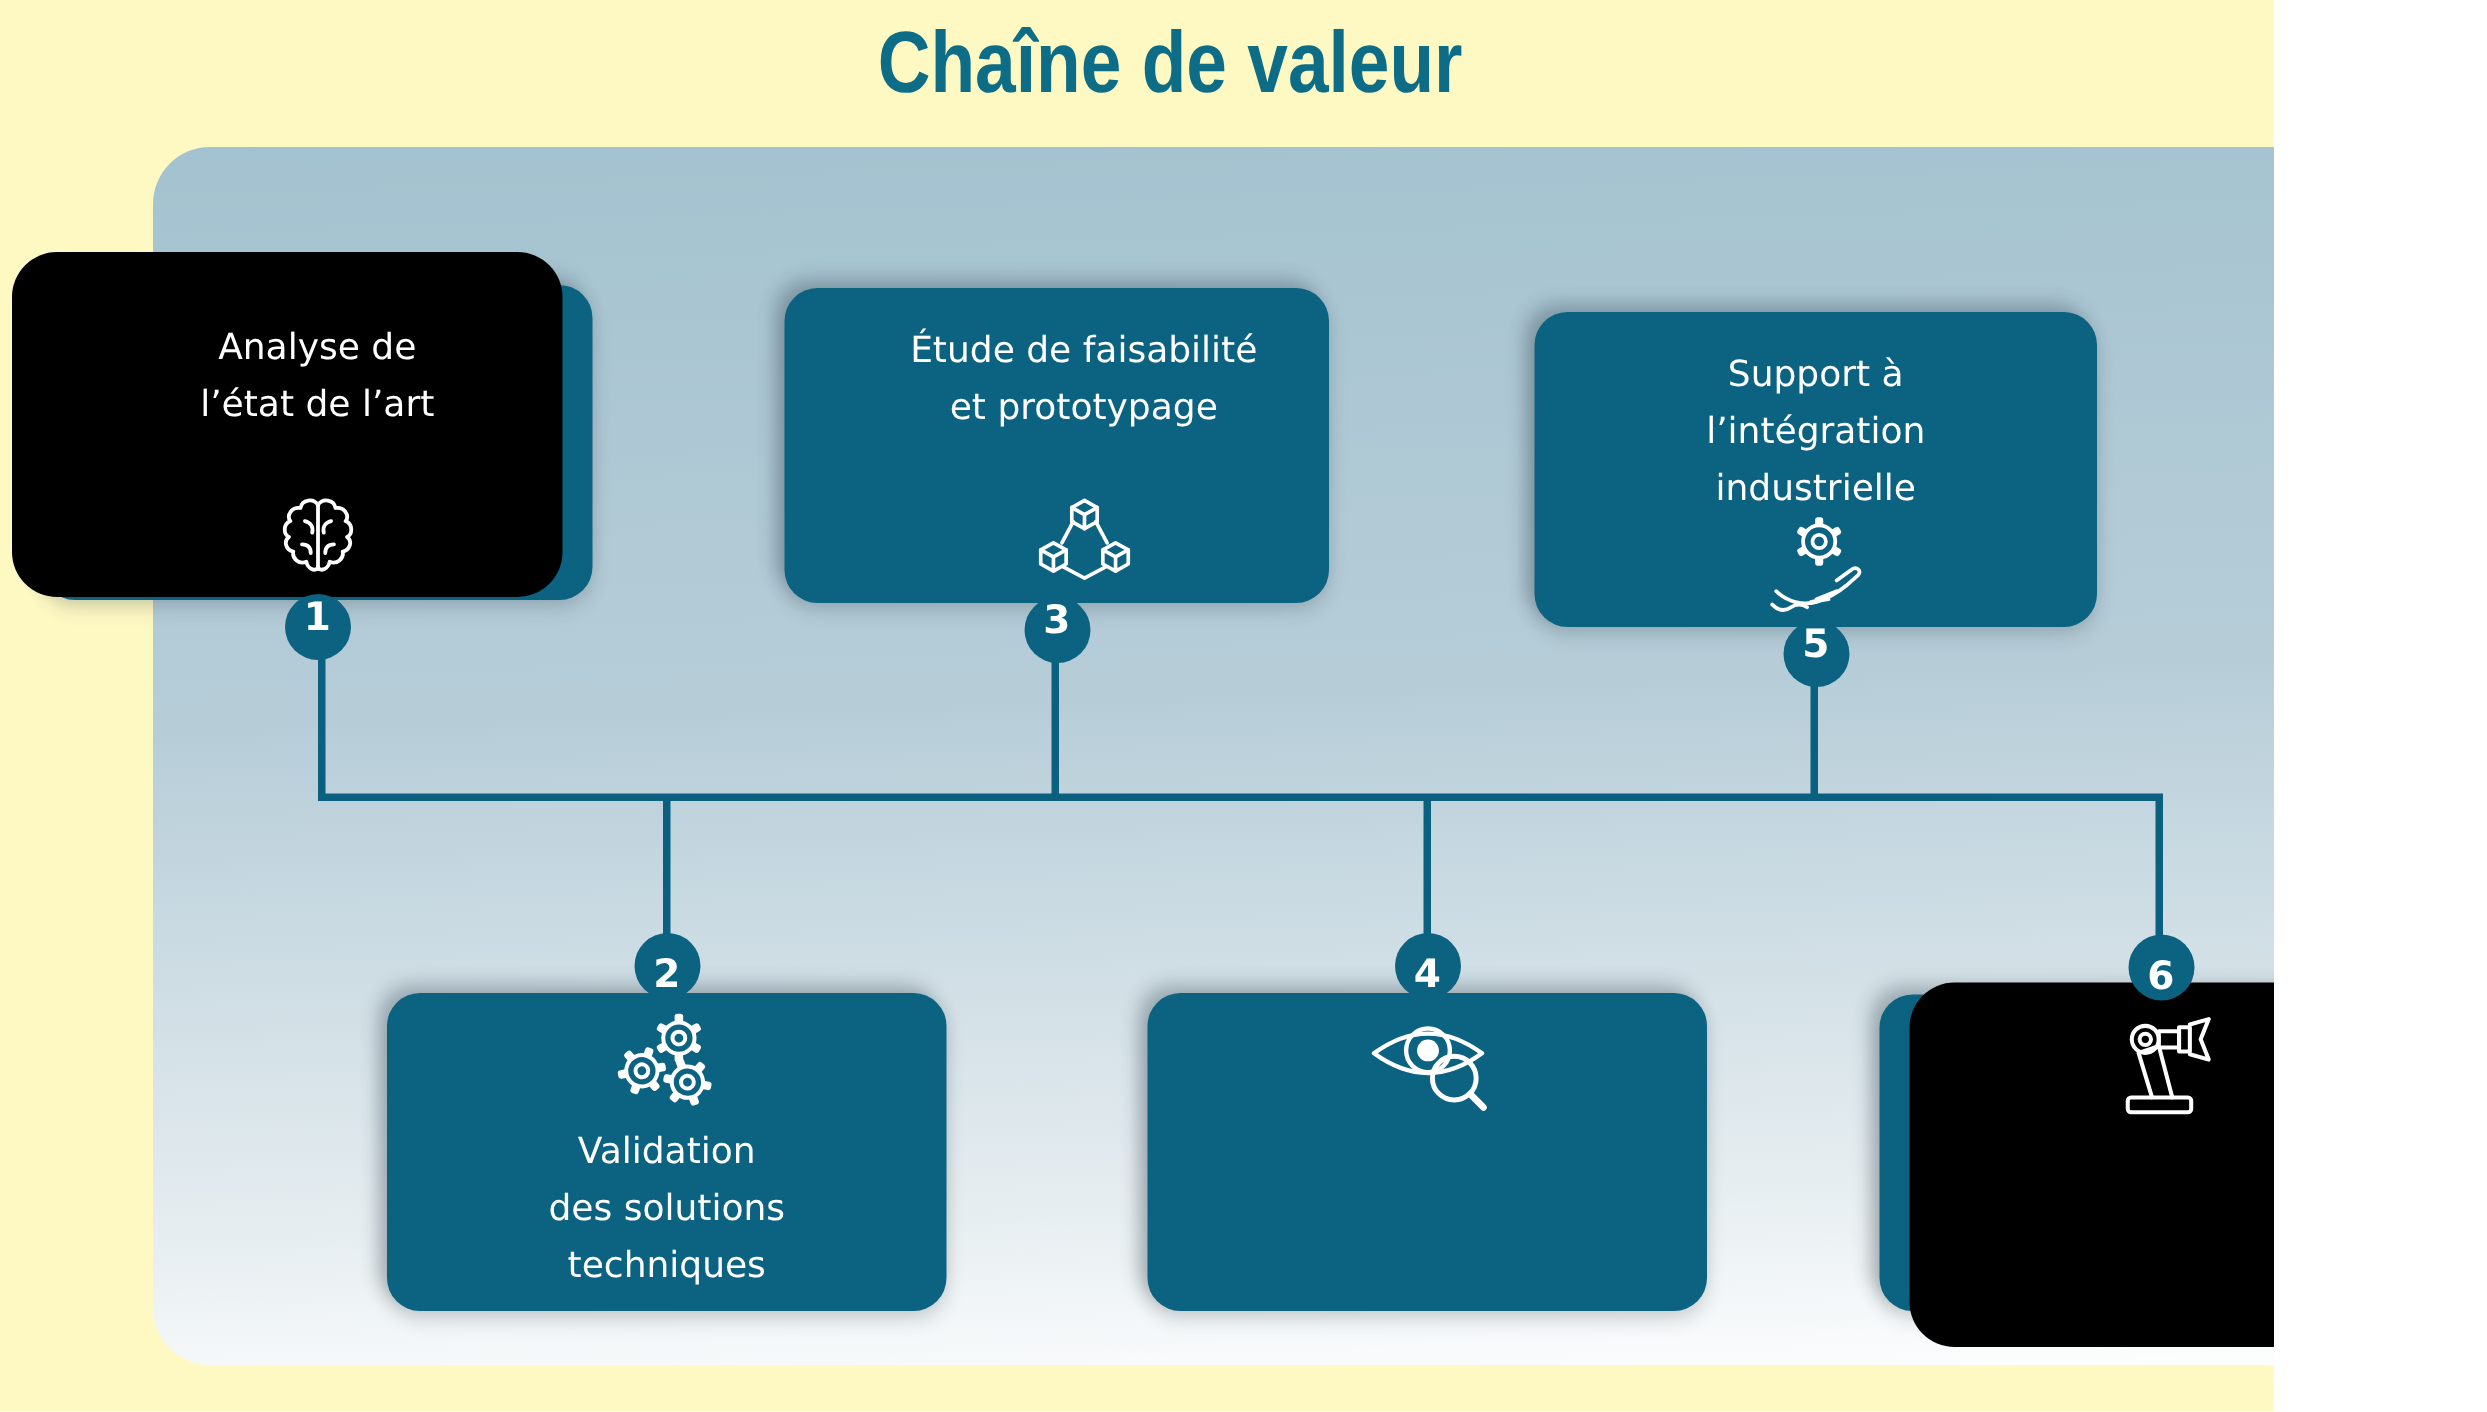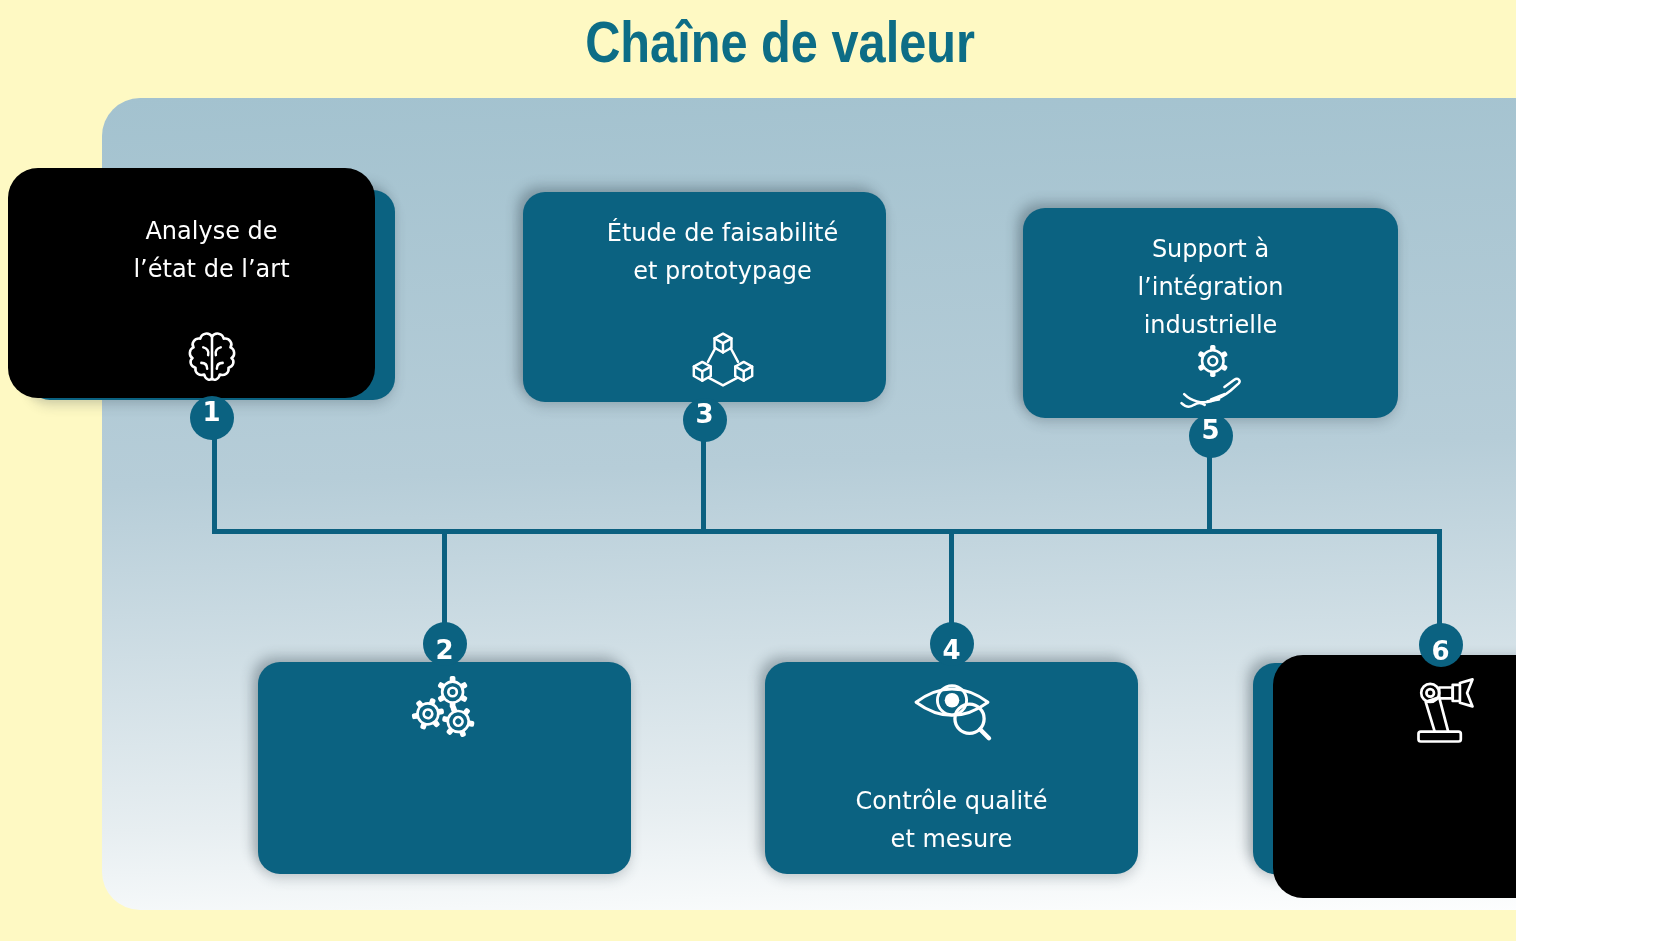--- a/index.html
+++ b/index.html
@@ -203,33 +203,34 @@
           <rect x="-3" y="-17" width="6" height="7" rx="2" transform="rotate(60)"></rect>
           <rect x="-3" y="-17" width="6" height="7" rx="2" transform="rotate(120)"></rect>
           <rect x="-3" y="-17" width="6" height="7" rx="2" transform="rotate(180)"></rect>
           <rect x="-3" y="-17" width="6" height="7" rx="2" transform="rotate(240)"></rect>
           <rect x="-3" y="-17" width="6" height="7" rx="2" transform="rotate(300)"></rect>
         </g>
         <circle r="11" fill="#0b6281" stroke="#fff"></circle>
         <circle r="4.5" fill="none" stroke="#fff"></circle>
       </g>
     </svg>
+    <div class="label">Validation
+des solutions
+techniques</div>
     <div class="badge">2</div>
   </div>
 
   <div class="node bottom" style="left:765px;top:662px;width:373px;height:212px;">
     <svg class="icon" width="86" height="72" viewBox="0 0 88 74" fill="none" stroke="#fff" stroke-width="3" stroke-linecap="round" stroke-linejoin="round">
       <path d="M7 29 Q44 2 81 29 Q44 56 7 29 Z"></path>
       <circle cx="44" cy="27" r="15"></circle>
       <circle cx="44" cy="27" r="7.5" fill="#fff" stroke="none"></circle>
       <circle cx="62" cy="46" r="15" stroke-width="3.4"></circle>
       <path d="M73 57 L82 66" stroke-width="4.6"></path>
     </svg>
-    <div class="label">Contrôle qualité
-et mesure</div>
     <div class="badge">4</div>
   </div>
 
   <div class="node bottom shadow-right" style="left:1253px;top:663px;width:375px;height:211px;">
     <svg class="icon" width="72" height="70" viewBox="0 0 80 76" fill="none" stroke="#fff" stroke-width="3" stroke-linecap="round" stroke-linejoin="round">
       <rect x="15" y="62" width="47" height="11" rx="2.5"></rect>
       <path d="M33 62 L23 29 L38 24 L48 62"></path>
       <circle cx="28" cy="19" r="10"></circle>
       <circle cx="28" cy="19" r="4.2"></circle>
       <rect x="38" y="13" width="15" height="12"></rect>

